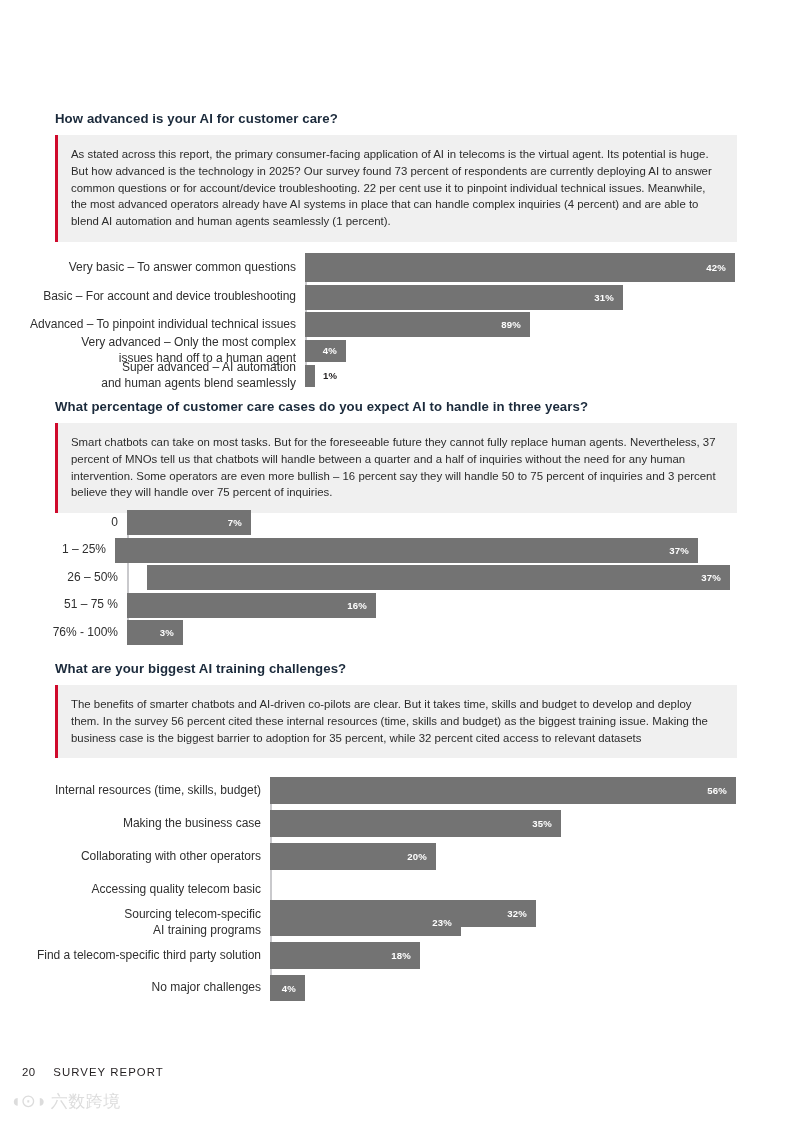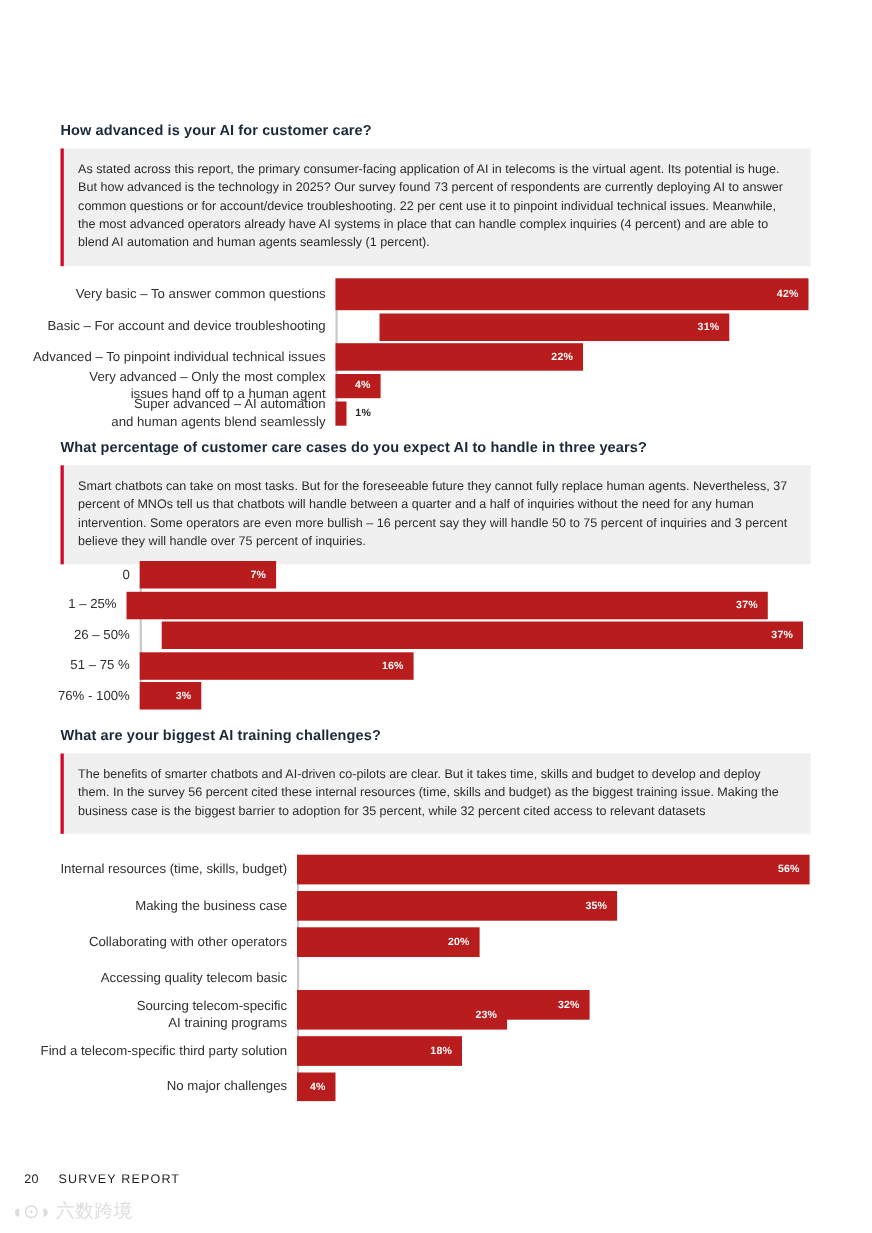--- a/index.html
+++ b/index.html
@@ -91,21 +91,21 @@
     box-sizing: border-box;
     white-space: pre-line;
   }
   .bar-track {
     position: relative;
     flex: 1;
     display: flex;
     align-items: center;
   }
   .bar {
-    background: #b91c1c;
+    background: #737373;
     height: 100%;
     display: flex;
     align-items: center;
     justify-content: flex-end;
     box-sizing: border-box;
   }
   .bar-value {
     font-size: 9.6px;
     font-weight: bold;
     color: #ffffff;
@@ -181,34 +181,34 @@
 
       <div class="bar-row" style="height:29px;margin-bottom:2.5px;">
         <div class="bar-label" style="width:305px;">Very basic – To answer common questions</div>
         <div class="bar-track" style="height:29px;">
           <div class="bar" style="width:430px;">
             <span class="bar-value">42%</span>
           </div>
         </div>
       </div>
 
-      <div class="bar-row" style="height:25px;margin-bottom:2.5px;gap:40px;">
+      <div class="bar-row" style="height:25px;margin-bottom:2.5px;">
         <div class="bar-label" style="width:305px;">Basic – For account and device troubleshooting</div>
         <div class="bar-track" style="height:25px;">
           <div class="bar" style="width:318px;">
             <span class="bar-value">31%</span>
           </div>
         </div>
       </div>
 
       <div class="bar-row" style="height:25px;margin-bottom:2.5px;">
         <div class="bar-label" style="width:305px;">Advanced – To pinpoint individual technical issues</div>
         <div class="bar-track" style="height:25px;">
           <div class="bar" style="width:225px;">
-            <span class="bar-value">22%</span>
+            <span class="bar-value">89%</span>
           </div>
         </div>
       </div>
 
       <div class="bar-row" style="height:22px;margin-bottom:3px;">
         <div class="bar-label" style="width:305px;">Very advanced – Only the most complex
 issues hand off to a human agent</div>
         <div class="bar-track" style="height:22px;">
           <div class="bar" style="width:41px;">
             <span class="bar-value">4%</span>

